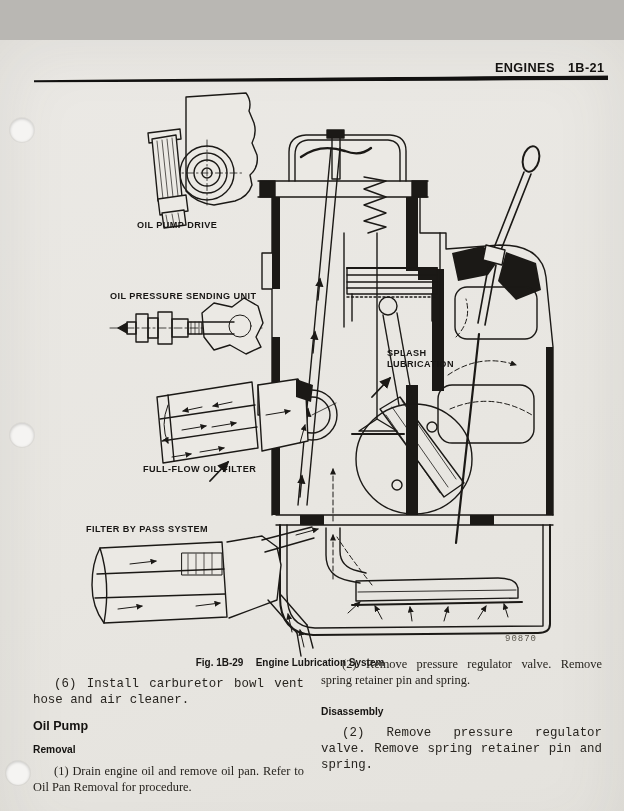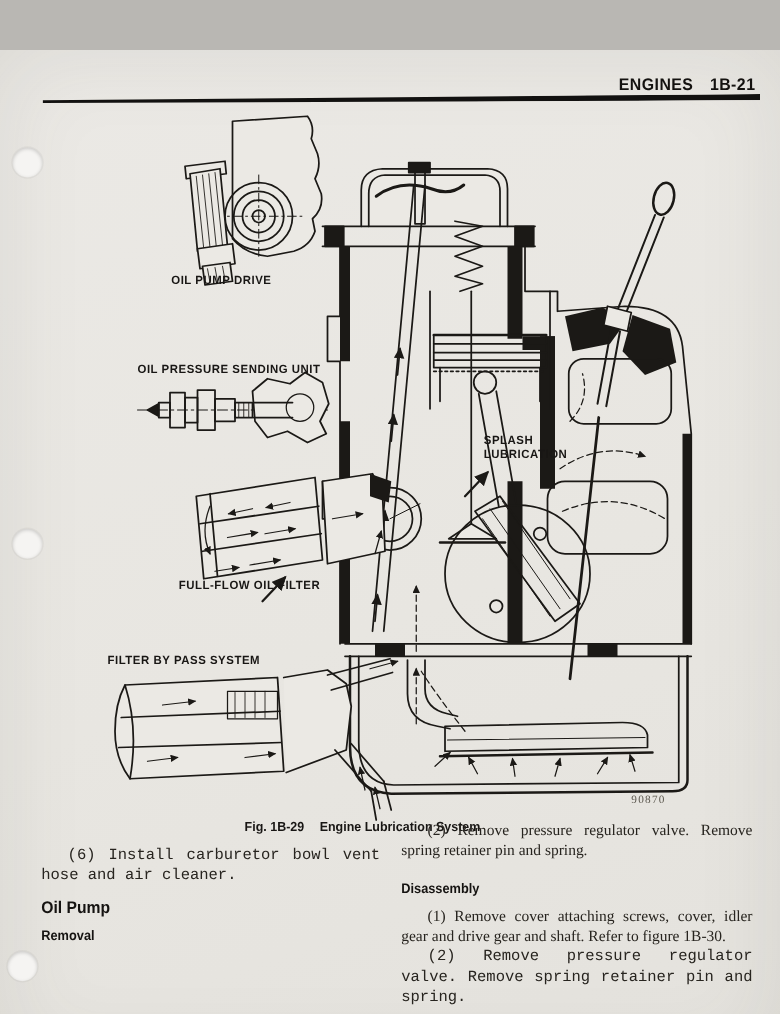--- a/index.html
+++ b/index.html
@@ -20,21 +20,21 @@
     font-family:"Liberation Sans", sans-serif;font-weight:bold;font-size:13.5px;
     letter-spacing:.4px;color:#141210;transform:scaleX(.94);transform-origin:right;}
   .hdr .pgnum{margin-left:14px;}
   .hrule{position:absolute;left:34px;top:37px;width:574px;height:5px;background:#121110;
     transform:rotate(-.35deg);clip-path:polygon(0 30%,100% 0,100% 100%,0 72%);}
   .fig{position:absolute;left:0;top:45px;width:624px;height:572px;}
   .fig svg{position:absolute;left:0;top:0;}
   .figlbl{position:absolute;font-family:"Liberation Sans", sans-serif;font-weight:bold;
     font-size:9.5px;letter-spacing:.45px;color:#181614;white-space:nowrap;
     transform:scaleX(.96);transform-origin:left;}
-  .figcode{position:absolute;left:505px;top:549px;font-family:Liberation Serif, serif;
+  .figcode{position:absolute;left:505px;top:549px;font-family:Liberation Mono, monospace;
     font-size:9px;color:#5c584f;letter-spacing:1px;}
   .caption{position:absolute;left:96px;top:616px;width:388px;text-align:center;
     font-family:"Liberation Sans", sans-serif;font-weight:bold;font-size:10.5px;
     color:#181614;transform:scaleX(.95);}
   .caption .cap2{margin-left:13px;}
   .col{position:absolute;font-size:12.4px;line-height:16.3px;color:#27241f;}
   .col-left{left:33px;top:636px;width:271px;}
   .col-right{left:321px;top:616px;width:281px;}
   .para{margin:0;text-indent:1.7em;text-align:justify;}
   .h-main{font-family:"Liberation Sans", sans-serif;font-weight:bold;font-size:13.5px;
@@ -257,22 +257,22 @@
   </div>
 
   <div class="caption">
     <span>Fig. 1B-29</span><span class="cap2">Engine Lubrication System</span>
   </div>
 
   <div class="col col-left">
     <p class="para sp">(6) Install carburetor bowl vent hose and air cleaner.</p>
     <div class="h-main">Oil Pump</div>
     <div class="h-sub">Removal</div>
+    <p class="para">(1) Drain engine oil and remove oil pan. Refer to Oil Pan Removal for procedure.</p>
   </div>
 
   <div class="col col-right">
     <p class="para">(2) Remove pressure regulator valve. Remove spring retainer pin and spring.</p>
     <div class="h-sub" style="margin-top:14px">Disassembly</div>
-    <p class="para">(1) Remove cover attaching screws, cover, idler gear and drive gear and shaft. Refer to figure 1B-30.</p>
     <p class="para sp">(2) Remove pressure regulator valve. Remove spring retainer pin and spring.</p>
   </div>
 
 </div>
 
 </body></html>

